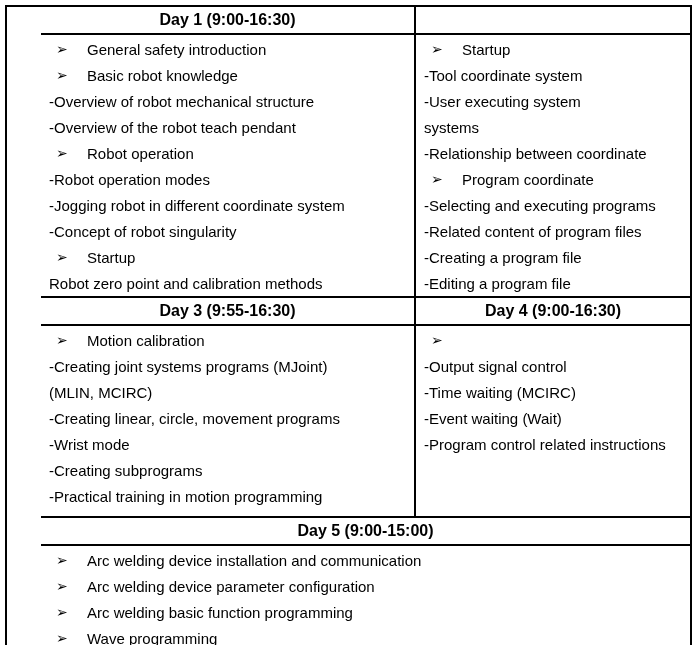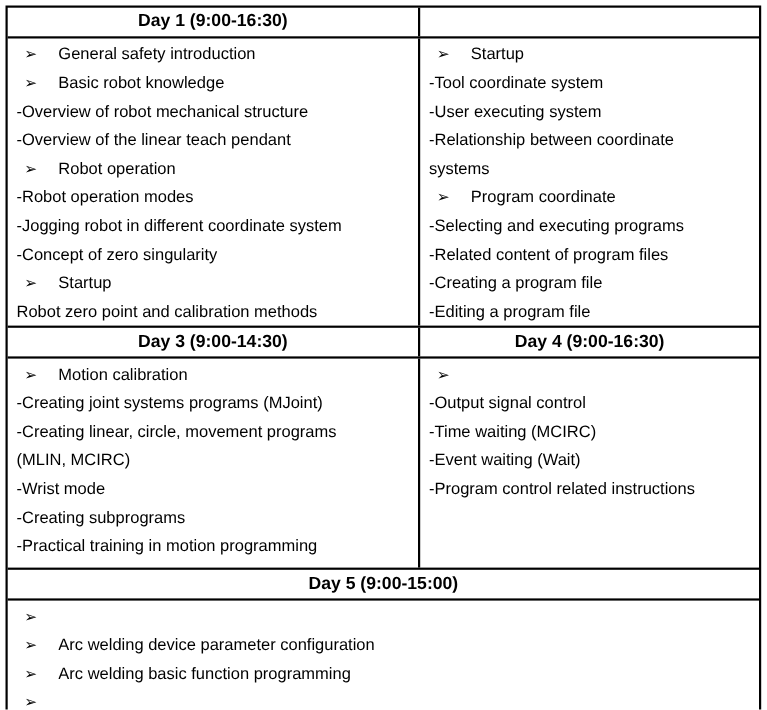--- a/index.html
+++ b/index.html
@@ -19,20 +19,21 @@
   .schedule-table {
     width: 687px;
     box-sizing: border-box;
     border: 2px solid #000000;
     background: #ffffff;
   }
   .trow {
     display: flex;
     border-bottom: 2px solid #000000;
     box-sizing: border-box;
+    margin-left: 34px;
   }
   .trow:last-child {
     border-bottom: none;
   }
   .tcell {
     box-sizing: border-box;
     overflow: hidden;
   }
   .tcell.left {
     width: 375px;
@@ -102,41 +103,41 @@
             <span class="txt">Basic robot knowledge</span>
           </div>
 
           <div class="line">
 
             <span class="txt">-Overview of robot mechanical structure</span>
           </div>
 
           <div class="line">
 
-            <span class="txt">-Overview of the linear teach pendant</span>
+            <span class="txt">-Overview of the robot teach pendant</span>
           </div>
 
           <div class="line">
             <span class="arrow">➢</span>
             <span class="txt">Robot operation</span>
           </div>
 
           <div class="line">
 
             <span class="txt">-Robot operation modes</span>
           </div>
 
           <div class="line">
 
             <span class="txt">-Jogging robot in different coordinate system</span>
           </div>
 
           <div class="line">
 
-            <span class="txt">-Concept of zero singularity</span>
+            <span class="txt">-Concept of robot singularity</span>
           </div>
 
           <div class="line">
             <span class="arrow">➢</span>
             <span class="txt">Startup</span>
           </div>
 
           <div class="line">
 
             <span class="txt">Robot zero point and calibration methods</span>
@@ -154,29 +155,29 @@
             <span class="txt">-Tool coordinate system</span>
           </div>
 
           <div class="line">
 
             <span class="txt">-User executing system</span>
           </div>
 
           <div class="line">
 
+            <span class="txt">systems</span>
+          </div>
+
+          <div class="line">
+
             <span class="txt">-Relationship between coordinate</span>
           </div>
 
           <div class="line">
-
-            <span class="txt">systems</span>
-          </div>
-
-          <div class="line">
             <span class="arrow">➢</span>
             <span class="txt">Program coordinate</span>
           </div>
 
           <div class="line">
 
             <span class="txt">-Selecting and executing programs</span>
           </div>
 
           <div class="line">
@@ -190,45 +191,45 @@
           </div>
 
           <div class="line">
 
             <span class="txt">-Editing a program file</span>
           </div>
         </div>
     </div>
 
     <div class="trow">
-      <div class="tcell left head-cell">Day 3 (9:00-14:30)</div>
+      <div class="tcell left head-cell">Day 3 (9:55-16:30)</div>
       <div class="tcell right head-cell">Day 4 (9:00-16:30)</div>
     </div>
 
     <div class="trow row-content-2">
       <div class="tcell left items">
 
           <div class="line">
             <span class="arrow">➢</span>
             <span class="txt">Motion calibration</span>
           </div>
 
           <div class="line">
 
             <span class="txt">-Creating joint systems programs (MJoint)</span>
           </div>
 
           <div class="line">
 
+            <span class="txt">(MLIN, MCIRC)</span>
+          </div>
+
+          <div class="line">
+
             <span class="txt">-Creating linear, circle, movement programs</span>
-          </div>
-
-          <div class="line">
-
-            <span class="txt">(MLIN, MCIRC)</span>
           </div>
 
           <div class="line">
 
             <span class="txt">-Wrist mode</span>
           </div>
 
           <div class="line">
 
             <span class="txt">-Creating subprograms</span>
@@ -269,32 +270,34 @@
 
     <div class="trow">
       <div class="tcell full head-cell">Day 5 (9:00-15:00)</div>
     </div>
 
     <div class="trow row-content-3">
       <div class="tcell full items">
 
           <div class="line">
             <span class="arrow">➢</span>
+            <span class="txt">Arc welding device installation and communication</span>
           </div>
 
           <div class="line">
             <span class="arrow">➢</span>
             <span class="txt">Arc welding device parameter configuration</span>
           </div>
 
           <div class="line">
             <span class="arrow">➢</span>
             <span class="txt">Arc welding basic function programming</span>
           </div>
 
           <div class="line">
             <span class="arrow">➢</span>
+            <span class="txt">Wave programming</span>
           </div>
         </div>
     </div>
 
   </div>
 </div>
 
 </body></html>

